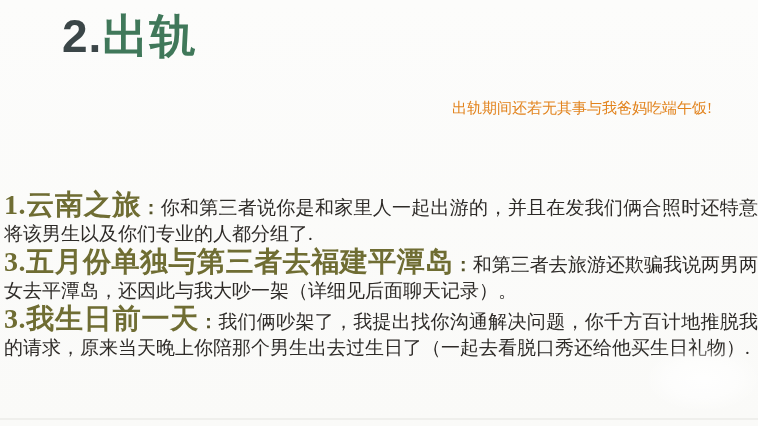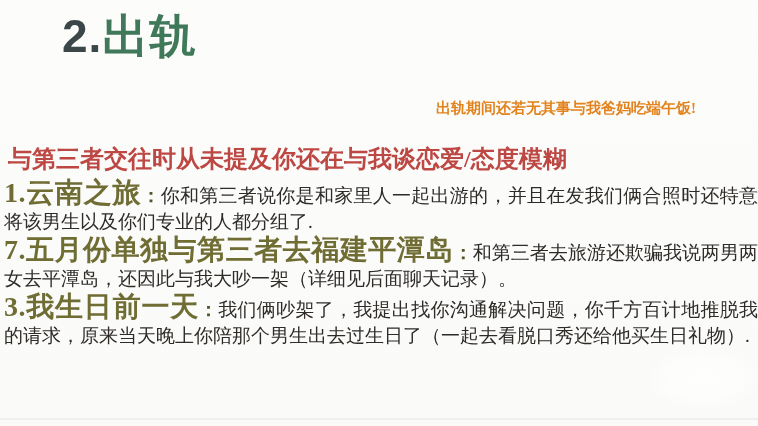--- a/index.html
+++ b/index.html
@@ -31,40 +31,40 @@
   }
   .title-text {
     font-family: "Liberation Serif", serif;
     font-weight: bold;
     font-size: 46px;
     color: #40785a;
   }
   .annotation {
     position: absolute;
     top: 99px;
-    left: 436px;
+    left: 452px;
     font-size: 15px;
-    font-weight: bold;
+    font-weight: normal;
     color: #e2831d;
     white-space: nowrap;
     font-family: "Liberation Serif", serif;
   }
   .subtitle {
     position: absolute;
     top: 143px;
     left: 8px;
     font-size: 24px;
     font-weight: bold;
     color: #bc4743;
     white-space: nowrap;
     font-family: "Liberation Serif", serif;
   }
   .items {
     position: absolute;
-    top: 180px;
+    top: 192px;
     left: 4px;
     width: 754px;
     color: #2e2b28;
   }
   .item {
     margin: 0 0 2px 0;
     font-size: 19px;
     line-height: 26px;
     text-align: justify;
   }
@@ -109,31 +109,30 @@
 <body>
 
 <div class="slide">
 
   <div class="title">
     <span class="title-number">2.</span><span class="title-text">出轨</span>
   </div>
 
   <div class="annotation">出轨期间还若无其事与我爸妈吃端午饭!</div>
 
-  <div class="subtitle">与第三者交往时从未提及你还在与我谈恋爱/态度模糊</div>
 
   <div class="items">
 
     <p class="item">
       <span class="item-heading">1.云南之旅</span><span class="item-colon">：</span><span class="item-body">你和第三者说你是和家里人一起出游的，并且在发我们俩合照时还特意将该男生以及你们专业的人都分组了.</span>
     </p>
 
 
     <p class="item">
-      <span class="item-heading">7.五月份单独与第三者去福建平潭岛</span><span class="item-colon">：</span><span class="item-body">和第三者去旅游还欺骗我说两男两女去平潭岛，还因此与我大吵一架（详细见后面聊天记录）。</span>
+      <span class="item-heading">3.五月份单独与第三者去福建平潭岛</span><span class="item-colon">：</span><span class="item-body">和第三者去旅游还欺骗我说两男两女去平潭岛，还因此与我大吵一架（详细见后面聊天记录）。</span>
     </p>
 
     <p class="item">
       <span class="item-heading">3.我生日前一天</span><span class="item-colon">：</span><span class="item-body">我们俩吵架了，我提出找你沟通解决问题，你千方百计地推脱我的请求，原来当天晚上你陪那个男生出去过生日了（一起去看脱口秀还给他买生日礼物）.</span>
     </p>
 
   </div>
 
   <div class="fade-overlay"></div>
   <div class="bottom-strip"></div>

